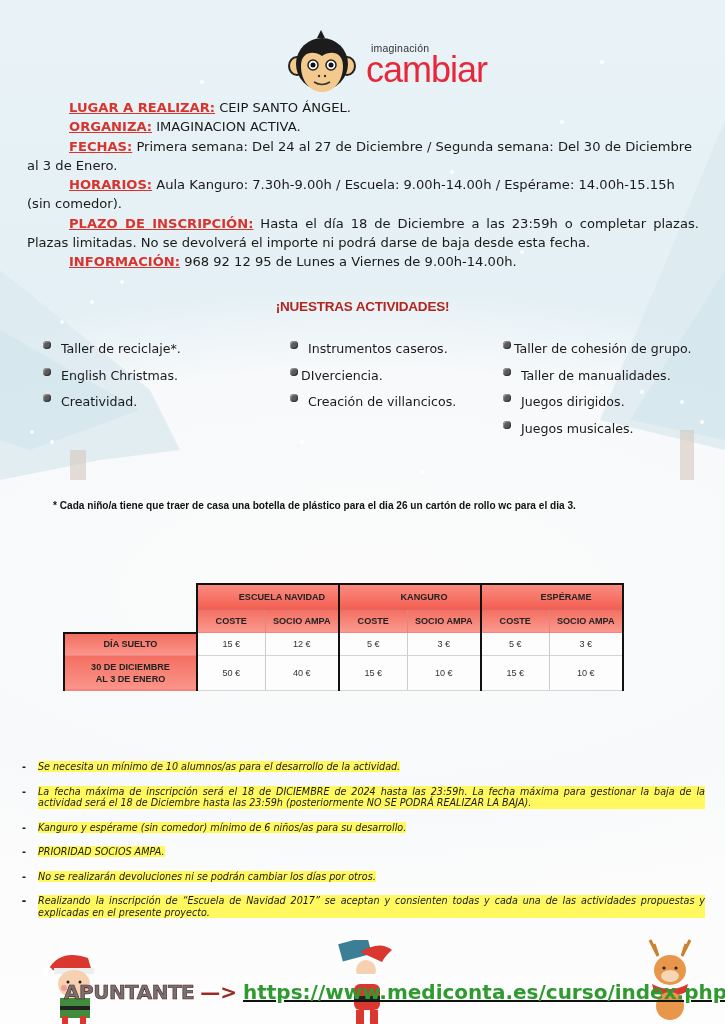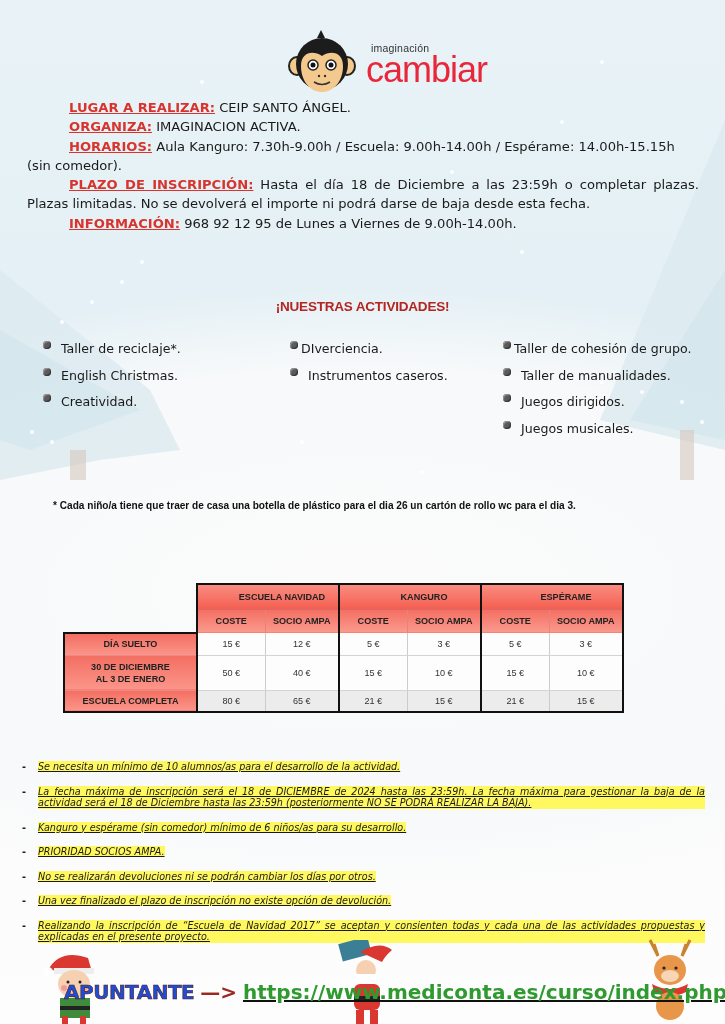--- a/index.html
+++ b/index.html
@@ -56,26 +56,26 @@
   .ptable tr.r3 td { height:35px; line-height:12px; }
   .ptable tr.r4 td { height:22px; }
   .ptable tr.last td { border-bottom:2px solid #111; }
   .ptable tr.first-row td.rh { border-top:2px solid #111; }
   .ptable td.v.cw2 { width:74px; }
 
   
   .conds { position:absolute; left:22px; top:761px; width:683px; z-index:2; font-family:"DejaVu Sans",sans-serif; font-size:9.6px; }
   .cond { position:relative; padding-left:16px; margin-bottom:0; }
   .cond .dash { position:absolute; left:0; top:0; font-weight:bold; font-style:normal; }
-  .cond .txt { font-style:italic; text-decoration:underline; background:#fff95f; line-height:11.5px; }
+  .cond .txt { font-style:italic; background:#fff95f; line-height:11.5px; }
   .cond.j .txt { display:block; text-align:justify; } 
 
   
   .signup { position:absolute; left:64px; top:980px; z-index:3; font-family:"DejaVu Sans",sans-serif; font-size:20px; font-weight:bold; white-space:nowrap; }
-  .signup .ap { color:#1d4ed8; -webkit-text-stroke:0.6px #5a1a14; letter-spacing:-0.5px; }
+  .signup .ap { color:#737373; -webkit-text-stroke:0.6px #5a1a14; letter-spacing:-0.5px; }
   .signup .arrow { color:#9b2920; margin:0 6px; }
   .signup .url { color:#2f9a2f; text-decoration:underline; text-decoration-color:#111; font-weight:bold; }
 
   .char { position:absolute; z-index:2; }
 </style>
 </head>
 <body>
 
 <svg class="bg-tree" style="left:0;top:150px" width="200" height="330" viewBox="0 0 200 330">
   <polygon points="0,330 0,120 150,240 180,300 100,310" fill="#dceaf0" opacity="0.8"></polygon>
@@ -103,20 +103,21 @@
     <circle cx="38" cy="46" r="1.2" fill="#333"></circle>
     <path d="M27 52 Q35 57 43 52" fill="none" stroke="#333" stroke-width="1.5"></path>
   </svg>
   <span class="logo-small">imaginación</span>
   <span class="logo-big">cambiar</span>
 </div>
 
 <div class="info">
   <p><span class="lbl">LUGAR A REALIZAR:</span><span> CEIP SANTO ÁNGEL.</span></p>
   <p><span class="lbl">ORGANIZA:</span><span> IMAGINACION ACTIVA.</span></p>
+  <p><span class="lbl">FECHAS:</span><span> Primera semana: Del 24 al 27 de Diciembre / Segunda semana: Del 30 de Diciembre al 3 de Enero.</span></p>
   <p><span class="lbl">HORARIOS:</span><span> Aula Kanguro: 7.30h-9.00h / Escuela: 9.00h-14.00h / Espérame: 14.00h-15.15h (sin comedor).</span></p>
   <p class="j"><span class="lbl">PLAZO DE INSCRIPCIÓN:</span><span> Hasta el día 18 de Diciembre a las 23:59h o completar plazas. Plazas limitadas. No se devolverá el importe ni podrá darse de baja desde esta fecha.</span></p>
   <p><span class="lbl">INFORMACIÓN:</span><span> 968 92 12 95 de Lunes a Viernes de 9.00h-14.00h.</span></p>
 </div>
 
 <div class="act-title">¡NUESTRAS ACTIVIDADES!</div>
 
 <div class="act-col c1">
   <div class="it">
       <span class="bullet"></span>
@@ -126,26 +127,30 @@
       <span class="bullet"></span>
       <span>English Christmas.</span>
     </div>
   <div class="it">
       <span class="bullet"></span>
       <span>Creatividad.</span>
     </div>
 </div>
 <div class="act-col c2">
   <div class="it">
+      <span class="bullet"></span>
+      <span>Instrumentos caseros.</span>
+    </div>
+  <div class="it">
       <span class="bullet" style="margin-right:3px"></span>
       <span>DIverciencia.</span>
     </div>
   <div class="it">
       <span class="bullet"></span>
-      <span>Instrumentos caseros.</span>
+      <span>Creación de villancicos.</span>
     </div>
 </div>
 <div class="act-col c3">
   <div class="it">
       <span class="bullet" style="margin-right:3px"></span>
       <span>Taller de cohesión de grupo.</span>
     </div>
   <div class="it">
       <span class="bullet"></span>
       <span>Taller de manualidades.</span>
@@ -190,42 +195,33 @@
   </tr>
   <tr class="odd r3">
     <td class="rh" style="padding:0 24px">30 DE DICIEMBRE AL 3 DE ENERO</td>
     <td class="v">50 €</td>
     <td class="v grpR cw2">40 €</td>
     <td class="v">15 €</td>
     <td class="v grpR cw2">10 €</td>
     <td class="v">15 €</td>
     <td class="v grpR cw2">10 €</td>
   </tr>
-  <tr class="even r4 last">
-    <td class="rh">ESCUELA COMPLETA</td>
-    <td class="v">80 €</td>
-    <td class="v grpR cw2">65 €</td>
-    <td class="v">21 €</td>
-    <td class="v grpR cw2">15 €</td>
-    <td class="v">21 €</td>
-    <td class="v grpR cw2">15 €</td>
-  </tr>
 </tbody>
   </table>
 
 <div class="conds">
   <div class="cond" style="margin-bottom:13px"><span class="dash">-</span><span class="txt">Se necesita un mínimo de 10 alumnos/as para el desarrollo de la actividad.</span></div>
   <div class="cond j" style="margin-bottom:13px">
       <span class="dash">-</span>
       <span class="txt">La fecha máxima de inscripción será el 18 de DICIEMBRE de 2024 hasta las 23:59h. La fecha máxima para gestionar la baja de la actividad será el 18 de Diciembre hasta las 23:59h (posteriormente NO SE PODRÁ REALIZAR LA BAJA).</span>
     </div>
   <div class="cond" style="margin-bottom:13px"><span class="dash">-</span><span class="txt">Kanguro y espérame (sin comedor) mínimo de 6 niños/as para su desarrollo.</span></div>
   <div class="cond" style="margin-bottom:13px"><span class="dash">-</span><span class="txt">PRIORIDAD SOCIOS AMPA.</span></div>
   <div class="cond" style="margin-bottom:13px"><span class="dash">-</span><span class="txt">No se realizarán devoluciones ni se podrán cambiar los días por otros.</span></div>
-  <div class="cond" style="margin-bottom:13px"><span class="dash">-</span><span class="txt">Una vez finalizado el plazo de inscripción no existe opción de devolución.</span></div>
+  <div class="cond" style="margin-bottom:13px"><span class="dash">-</span></div>
   <div class="cond j">
       <span class="dash">-</span>
       <span class="txt">Realizando la inscripción de “Escuela de Navidad 2017” se aceptan y consienten  todas y cada una de las actividades propuestas y explicadas en el presente proyecto.</span>
     </div>
 </div>
 
 <svg class="char" style="left:40px;top:948px" width="65" height="76" viewBox="0 0 65 76">
   <path d="M8 22 Q20 0 48 10 L52 24 Z" fill="#d9372f"></path>
   <circle cx="8" cy="24" r="5" fill="#fff"></circle>
   <rect x="14" y="20" width="40" height="6" fill="#eee"></rect>

